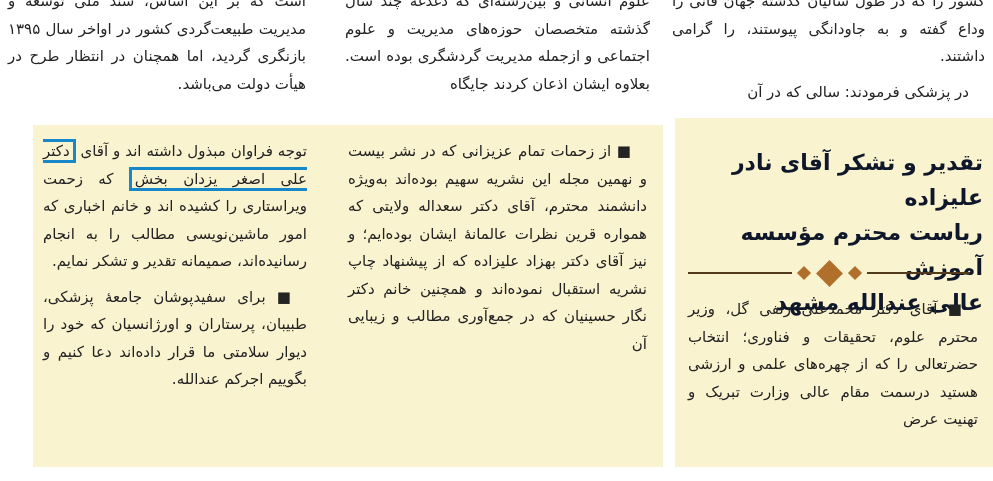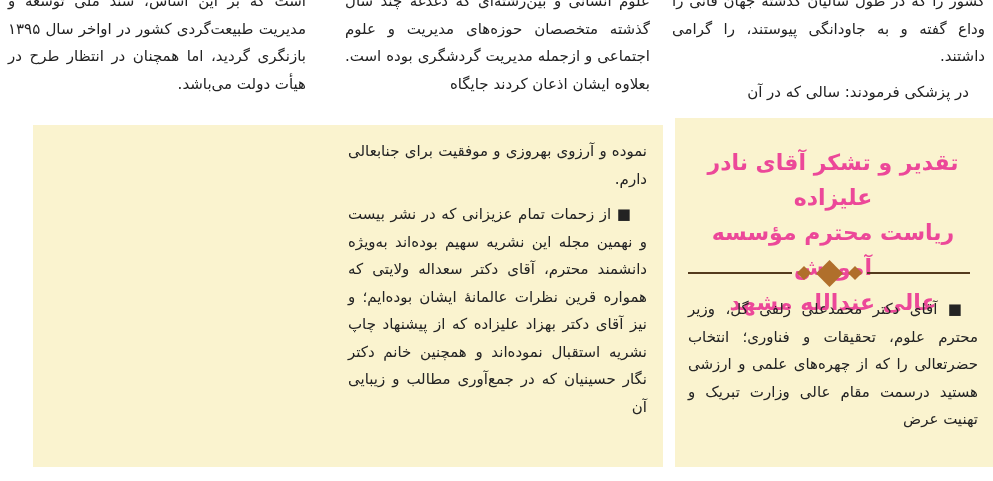--- a/index.html
+++ b/index.html
@@ -21,25 +21,25 @@
   .col p { margin: 0 0 8px 0; }
   .p-indent { text-indent: 16px; }
   .panel {
     position: absolute;
     background: #faf3cf;
     z-index: 1;
   }
   .ann-title {
     position: absolute;
     z-index: 2;
-    color: #ec4899;
+    color: #0f172a;
     font-weight: bold;
     font-size: 22px;
     line-height: 35px;
-    text-align: center;
+    text-align: right;
   }
   .hl-box {
     border: 3px solid #1688c9;
     padding: 0 3px;
   }
   .divider {
     position: absolute;
     z-index: 2;
     display: flex;
     align-items: center;
@@ -63,24 +63,27 @@
 <div class="col" style="left:345px; top:-12px; width:305px;">
   <p>علوم انسانی و بین‌رشته‌ای که دغدغه چند سال گذشته متخصصان حوزه‌های مدیریت و علوم اجتماعی و ازجمله مدیریت گردشگری بوده است. بعلاوه ایشان اذعان کردند جایگاه</p>
 </div>
 
 <div class="col" style="left:672px; top:-12px; width:313px;">
   <p>کشور را که در طول سالیان گذشته جهان فانی را وداع گفته و به جاودانگی پیوستند، را گرامی داشتند.</p>
   <p class="p-indent">در پزشکی فرمودند: سالی که در آن</p>
 </div>
 
 <div class="col" style="left:43px; top:138px; width:264px;">
+  <p>
+    <span>توجه فراوان مبذول داشته اند و آقای </span><span class="hl-box">دکتر علی اصغر یزدان بخش</span><span> که زحمت ویراستاری را کشیده اند و خانم اخباری که امور ماشین‌نویسی مطالب را به انجام رسانیده‌اند، صمیمانه تقدیر و تشکر نمایم.</span>
+  </p>
+  <p class="p-indent">■ برای سفیدپوشان جامعهٔ پزشکی، طبیبان، پرستاران و اورژانسیان که خود را دیوار سلامتی ما قرار داده‌اند دعا کنیم و بگوییم اجرکم عندالله.</p>
 </div>
 
 <div class="col" style="left:348px; top:138px; width:299px;">
-  <p>نموده و آرزوی بهروزی و موفقیت برای جنابعالی دارم.</p>
   <p class="p-indent">■ از زحمات تمام عزیزانی که در نشر بیست و نهمین مجله این نشریه سهیم بوده‌اند به‌ویژه دانشمند محترم، آقای دکتر سعداله ولایتی که همواره قرین نظرات عالمانهٔ ایشان بوده‌ایم؛ و نیز آقای دکتر بهزاد علیزاده که از پیشنهاد چاپ نشریه استقبال نموده‌اند و همچنین خانم دکتر نگار حسینیان که در جمع‌آوری مطالب و زیبایی آن</p>
 </div>
 
 <div class="ann-title" style="left:683px; top:145px; width:300px;">
   <div>تقدیر و تشکر آقای نادر علیزاده</div>
   <div>ریاست محترم مؤسسه آموزش</div>
   <div>عالی عندالله مشهد</div>
 </div>
 
 <div class="divider" style="left:688px; top:262px; width:282px;">

